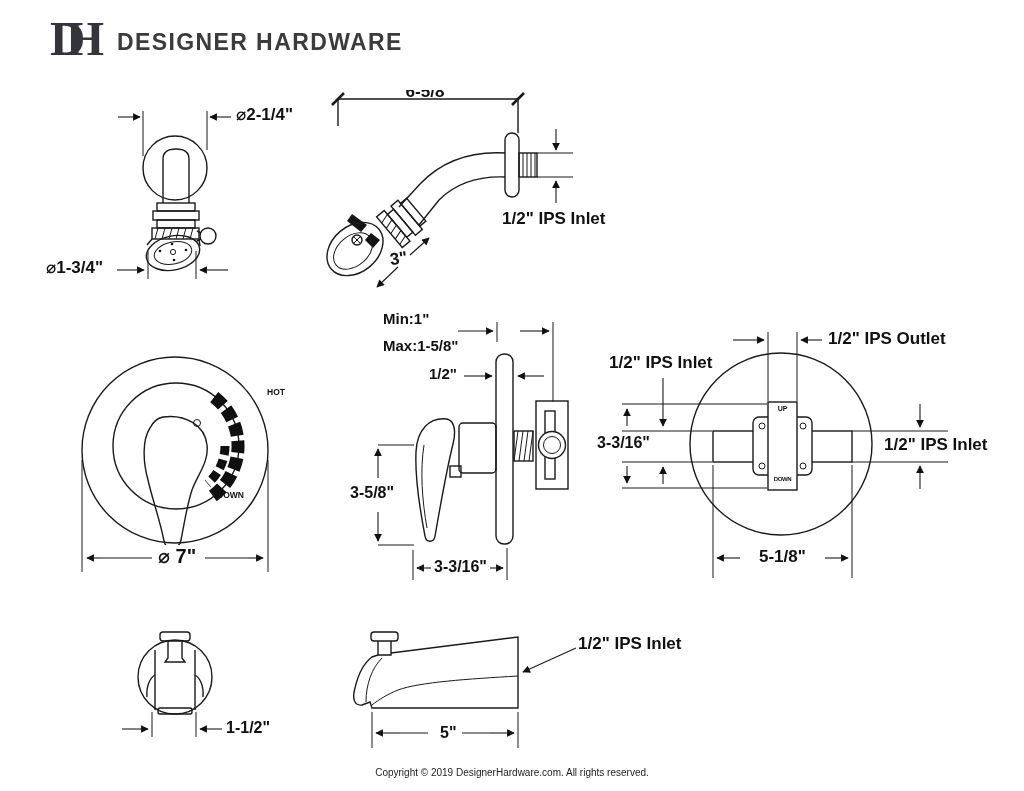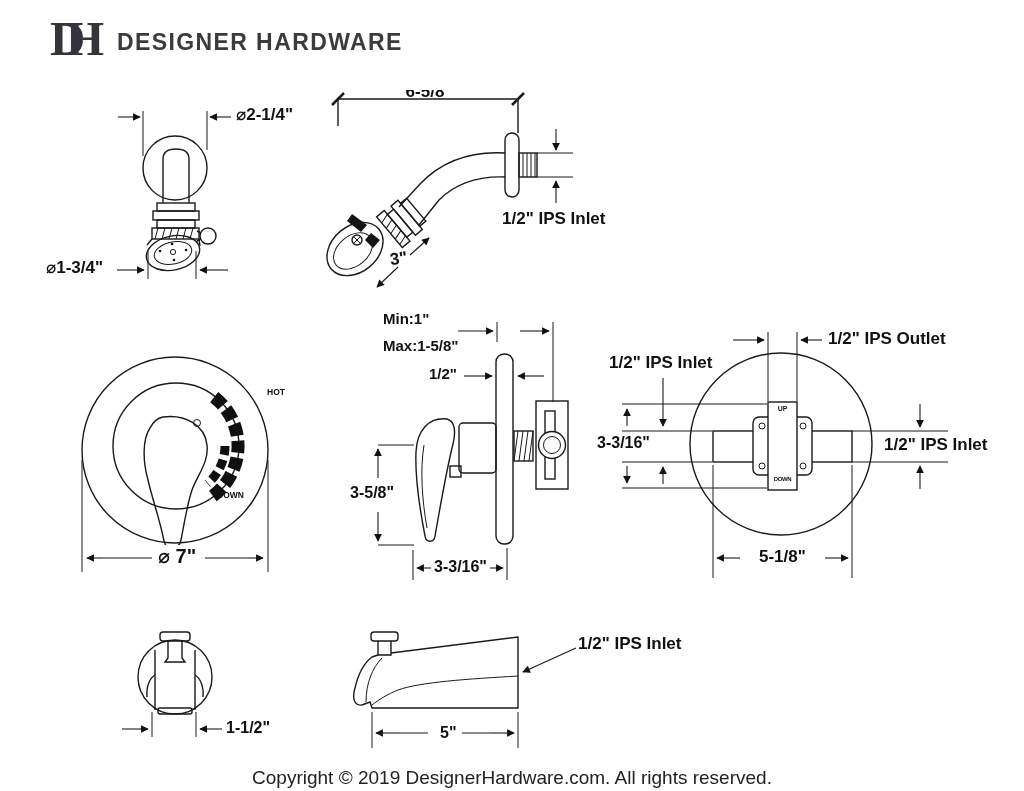--- a/index.html
+++ b/index.html
@@ -18,21 +18,21 @@
   .s16{font-size:16px;}
   .s20{font-size:20px;}
   .bg{background:#fff;padding:0 3px;}
   .micro{font-size:8.5px;letter-spacing:0;}
   .umicro{font-size:7px;}
   .dmicro{font-size:6px;letter-spacing:-0.4px;}
   .brand{position:absolute;left:117px;top:29px;font-size:23px;letter-spacing:1.4px;
          color:#3b3b3b;font-weight:bold;white-space:nowrap;}
   .clipwrap{position:absolute;left:393px;top:90px;width:72px;height:13px;overflow:hidden;text-align:center;}
   .clipwrap span{display:block;margin-top:-8px;font-weight:bold;font-size:17px;color:#111;}
-  .copy{position:absolute;left:0;right:0;top:767px;text-align:center;font-size:19px;color:#222;}
+  .copy{position:absolute;left:0;right:0;top:767px;text-align:center;font-size:10px;color:#222;}
 </style>
 </head>
 <body>
 
 <div id="page">
 
   <svg width="80" height="60" style="left:50px;top:10px;">
     <text x="0" y="45" font-family="Liberation Serif, DejaVu Serif, serif" font-size="49" font-weight="bold" fill="#34343c">D</text>
     <text x="16" y="45" font-family="Liberation Serif, DejaVu Serif, serif" font-size="49" font-weight="bold" fill="#34343c">H</text>
   </svg>

